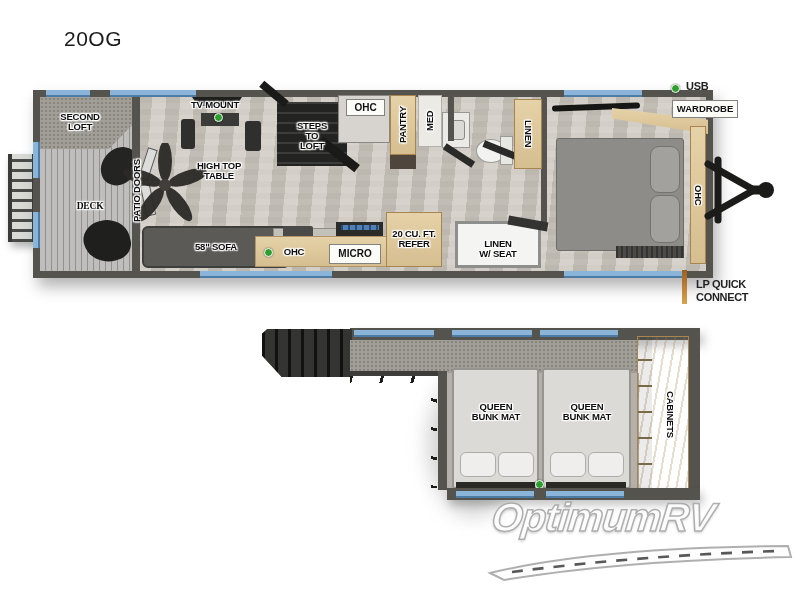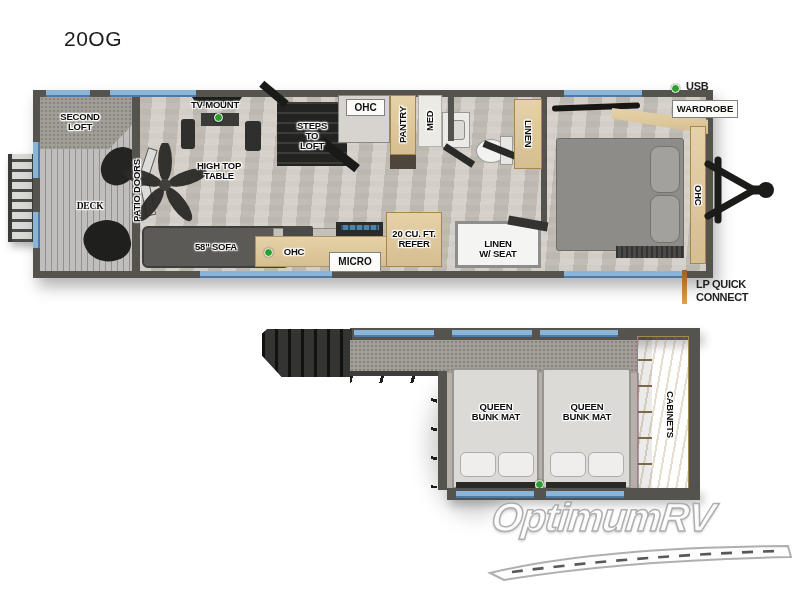--- a/index.html
+++ b/index.html
@@ -121,21 +121,21 @@
   <div class="abs lbl v-down" style="left:514px;top:100px;width:28px;height:68px;">LINEN</div>
 
   <div class="abs" style="left:273px;top:228px;width:66px;height:12px;background:#c4c1bb;border:1px solid #8f8d89;box-sizing:border-box;"></div>
   <div class="abs" style="left:283px;top:226px;width:30px;height:14px;background:#4a4a48;border-radius:2px;"></div>
   <div class="abs" style="left:336px;top:222px;width:47px;height:17px;background:#2b2b29;"></div>
   <div class="abs" style="left:341px;top:225px;width:38px;height:5px;background:#4f7fb5;
        background-image:repeating-linear-gradient(90deg,#274d75 0 2px,transparent 2px 7px);"></div>
   <div class="abs wood" style="left:255px;top:236px;width:133px;height:31px;border:1px solid #b19467;"></div>
   <div class="abs dot" style="left:264px;top:248px;"></div>
   <div class="abs lbl" style="left:276px;top:245px;width:36px;height:15px;">OHC</div>
-  <div class="abs plate" style="left:329px;top:252px;width:50px;height:18px;">MICRO</div>
+  <div class="abs plate" style="left:329px;top:244px;width:50px;height:18px;">MICRO</div>
 
   <div class="abs wood" style="left:386px;top:212px;width:56px;height:55px;"></div>
   <div class="abs lbl" style="left:386px;top:222px;width:56px;height:34px;">20 CU. FT.
 REFER</div>
 
   <div class="abs" style="left:552px;top:104px;width:88px;height:6px;background:#161614;border-radius:3px;transform:rotate(-2deg);"></div>
   <div class="abs wood" style="left:612px;top:108px;width:96px;height:26px;border:none;clip-path:polygon(0 0,100% 45%,100% 100%,0 40%);"></div>
   <div class="abs plate" style="left:672px;top:100px;width:64px;height:16px;font-size:9.5px;">WARDROBE</div>
   <div class="abs" style="left:556px;top:138px;width:128px;height:113px;background:#8e8c89;border:1px solid #6e6c69;border-radius:3px;box-sizing:border-box;"></div>
   <div class="abs" style="left:650px;top:146px;width:28px;height:45px;background:#a3a19e;border:1px solid #75736f;border-radius:9px;"></div>

